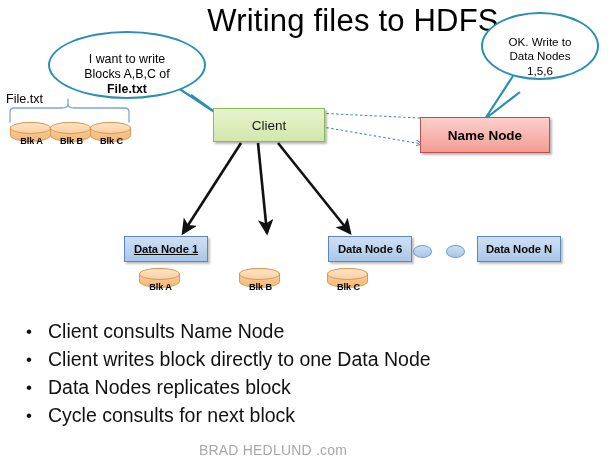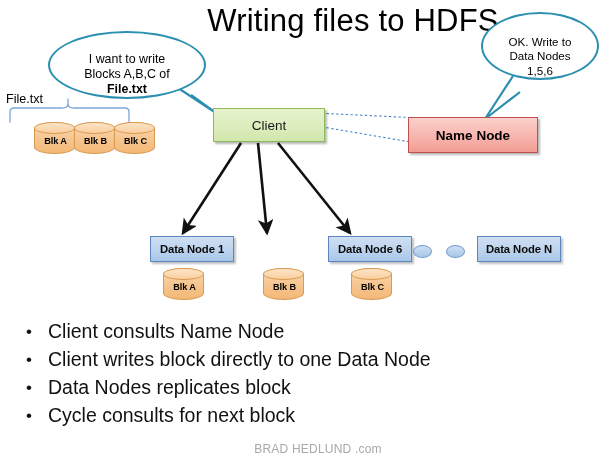--- a/index.html
+++ b/index.html
@@ -31,27 +31,26 @@
   #bubble-left{left:48px;top:31px;width:158px;height:68px;}
   #bubble-left .btxt{font-size:12.4px;}
   #bubble-right{left:481px;top:12px;width:118px;height:68px;}
   #bubble-right .btxt{font-size:11.6px;line-height:14.5px;}
 
   
   #filetxt-label{left:6px;top:92px;font-size:12.6px;color:#000;}
 
   
   .cyl{
-    width:41px;height:32px;
+    width:41px;height:20px;
     background:linear-gradient(to bottom,#fbd9b2 0%,#f7c894 45%,#f3b877 100%);
     border:1px solid #d99a52;
     border-radius:20px/7px;
     position:absolute;
     box-sizing:border-box;
-    margin-left:24px;
   }
   .cyl:before{
     content:"";position:absolute;left:-1px;top:-1px;width:41px;height:12px;
     border:1px solid #d99a52;border-radius:20px/6px;
     background:linear-gradient(to bottom,#fde4c6,#f9cfa0);
     box-sizing:border-box;
   }
   .cyl .clab{
     position:absolute;left:0;top:13px;width:41px;text-align:center;
     font-size:9.2px;font-weight:700;color:#000;letter-spacing:-.1px;
@@ -63,21 +62,21 @@
     display:flex;align-items:center;justify-content:center;
   }
   #client{
     left:213px;top:108px;width:112px;height:34px;
     background:linear-gradient(to bottom,#e6f3cd 0%,#dcedbd 55%,#d2e7ab 100%);
     border:1px solid #8cba5a;
     font-size:13.5px;color:#1a1a1a;
     box-shadow:1.5px 1.5px 2px rgba(0,0,0,.28);
   }
   #namenode{
-    left:408px;top:117px;width:130px;height:36px;
+    left:420px;top:117px;width:130px;height:36px;
     background:linear-gradient(to bottom,#fbd0cb 0%,#f7b2ab 60%,#f29c93 100%);
     border:1px solid #c0504d;
     font-size:13.5px;font-weight:700;color:#000;
     box-shadow:1.5px 1.5px 2px rgba(0,0,0,.28);
   }
   .dnode{
     width:84px;height:26px;
     background:linear-gradient(to bottom,#cfdff3 0%,#bcd3ee 55%,#a8c5e8 100%);
     border:1px solid #5c86c0;
     font-size:11.3px;font-weight:700;color:#0a0a0a;
@@ -96,21 +95,21 @@
   #bullets{left:26px;top:318px;width:570px;}
   .bullet{
     display:flex;align-items:flex-start;
     font-size:19.5px;line-height:27px;color:#111;margin-bottom:1px;
   }
   .bullet .bdot{width:22px;flex:0 0 22px;text-align:left;font-size:17px;line-height:27px;}
   .bullet .btext{flex:1 1 auto;}
 
   #footer{
     left:0;top:442px;width:546px;text-align:center;
-    font-size:12px;color:#a8a8a8;letter-spacing:.2px;padding-left:45px;
+    font-size:14px;color:#a8a8a8;letter-spacing:.2px;
   }
 
   svg.overlay{position:absolute;left:0;top:0;width:610px;height:460px;pointer-events:none;}
 </style>
 </head>
 <body>
 
 <div id="stage">
 
   <div class="abs" id="title">Writing files to HDFS</div>
@@ -184,21 +183,21 @@
   </div>
 
   <div class="abs node" id="client">
     <span>Client</span>
   </div>
 
   <div class="abs node" id="namenode">
     <span>Name Node</span>
   </div>
 
-  <div class="abs node dnode" style="left:150px;top:236px;">
+  <div class="abs node dnode" style="left:124px;top:236px;text-decoration:underline;">
     <span>Data Node 1</span>
   </div>
   <div class="cyl" style="left:139px;top:268px;">
     <div class="clab">Blk A</div>
   </div>
 
   <div class="cyl" style="left:239px;top:268px;">
     <div class="clab">Blk B</div>
   </div>
 

